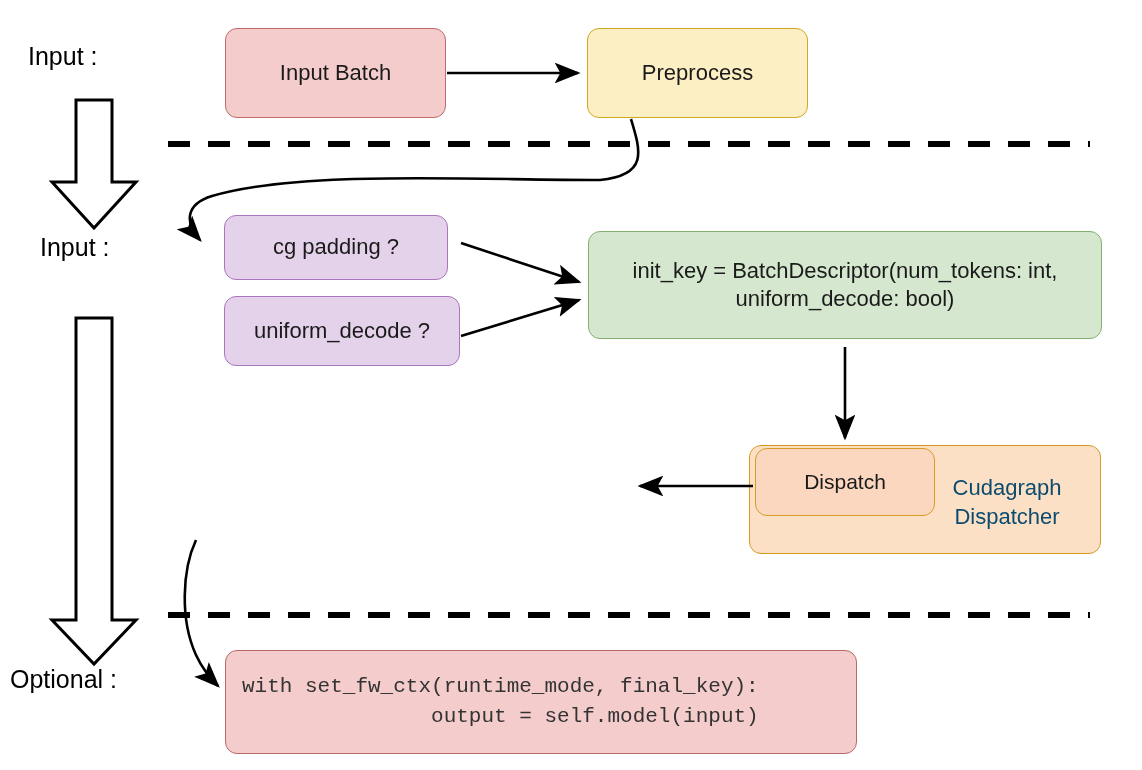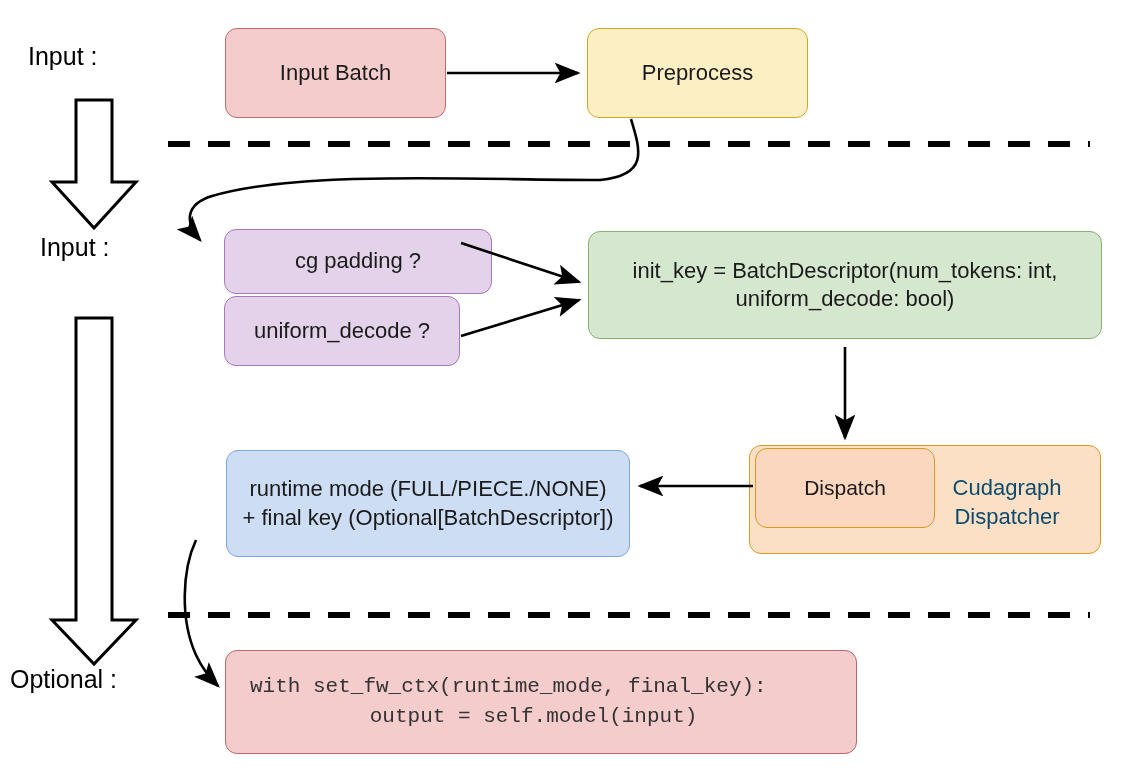--- a/index.html
+++ b/index.html
@@ -78,24 +78,24 @@
     border-color: #d79b24;
   }
   .node-code {
     background: #f5cccc;
     border-color: #b86a6a;
     font-family: "Liberation Mono", monospace;
     font-size: 21px;
     color: #333333;
     justify-content: flex-start;
     align-items: center;
-    text-align: center;
+    text-align: right;
     line-height: 1.45;
     white-space: pre;
-    padding-left: 24px;
+    padding-left: 16px;
   }
   .cudagraph-title {
     position: absolute;
     text-align: center;
     font-family: "Liberation Sans", sans-serif;
     font-size: 22px;
     color: #0c4a6e;
     line-height: 1.3;
     white-space: pre-line;
   }
@@ -108,36 +108,34 @@
   <div class="stage-label" style="left:28px; top:42px;">Input :</div>
 
   <div class="stage-label" style="left:40px; top:233px;">Input :</div>
 
   <div class="stage-label" style="left:10px; top:665px;">Optional :</div>
 
   <div class="node node-pink" style="left:225px; top:28px; width:221px; height:90px;">Input Batch</div>
 
   <div class="node node-yellow" style="left:587px; top:28px; width:221px; height:90px;">Preprocess</div>
 
-  <div class="node node-purple" style="left:224px; top:229px; width:268px; height:65px;">cg padding ?</div>
+  <div class="node node-purple" style="left:224px; top:215px; width:224px; height:65px;">cg padding ?</div>
 
   <div class="node node-purple" style="left:224px; top:296px; width:236px; height:70px;">uniform_decode ?</div>
 
   <div class="node node-green" style="left:588px; top:231px; width:514px; height:108px; white-space:pre-line;">init_key = BatchDescriptor(num_tokens: int,
 uniform_decode: bool)</div>
 
   <div class="node node-orange-outer" style="left:749px; top:445px; width:352px; height:109px; align-items:flex-start; justify-content:flex-end;">
     <div class="cudagraph-title" style="left:auto; right:18px; top:28px; width:150px; position:absolute;">Cudagraph
 Dispatcher</div>
   </div>
 
-  <div class="node node-orange-inner" style="left:755px; top:448px; width:180px; height:80px; font-size:21px;">Dispatch</div>
+  <div class="node node-orange-inner" style="left:755px; top:448px; width:180px; height:68px; font-size:21px;">Dispatch</div>
 
-  <div class="node node-blue" style="left:226px; top:450px; width:404px; height:107px; white-space:pre-line;">runtime mode (FULL/PIECE./NONE)
-+ final key (Optional[BatchDescriptor])</div>
 
   <div class="node node-code" style="left:225px; top:650px; width:632px; height:104px;">with set_fw_ctx(runtime_mode, final_key):
     output = self.model(input)</div>
 
   <svg class="svg-layer" viewBox="0 0 1142 770" xmlns="http://www.w3.org/2000/svg">
     <defs>
       <marker id="arrowhead" markerWidth="10" markerHeight="8" refX="9" refY="4" orient="auto" markerUnits="strokeWidth">
         <path d="M0,0 L10,4 L0,8 L2.2,4 Z" fill="#000000"></path>
       </marker>
     </defs>

